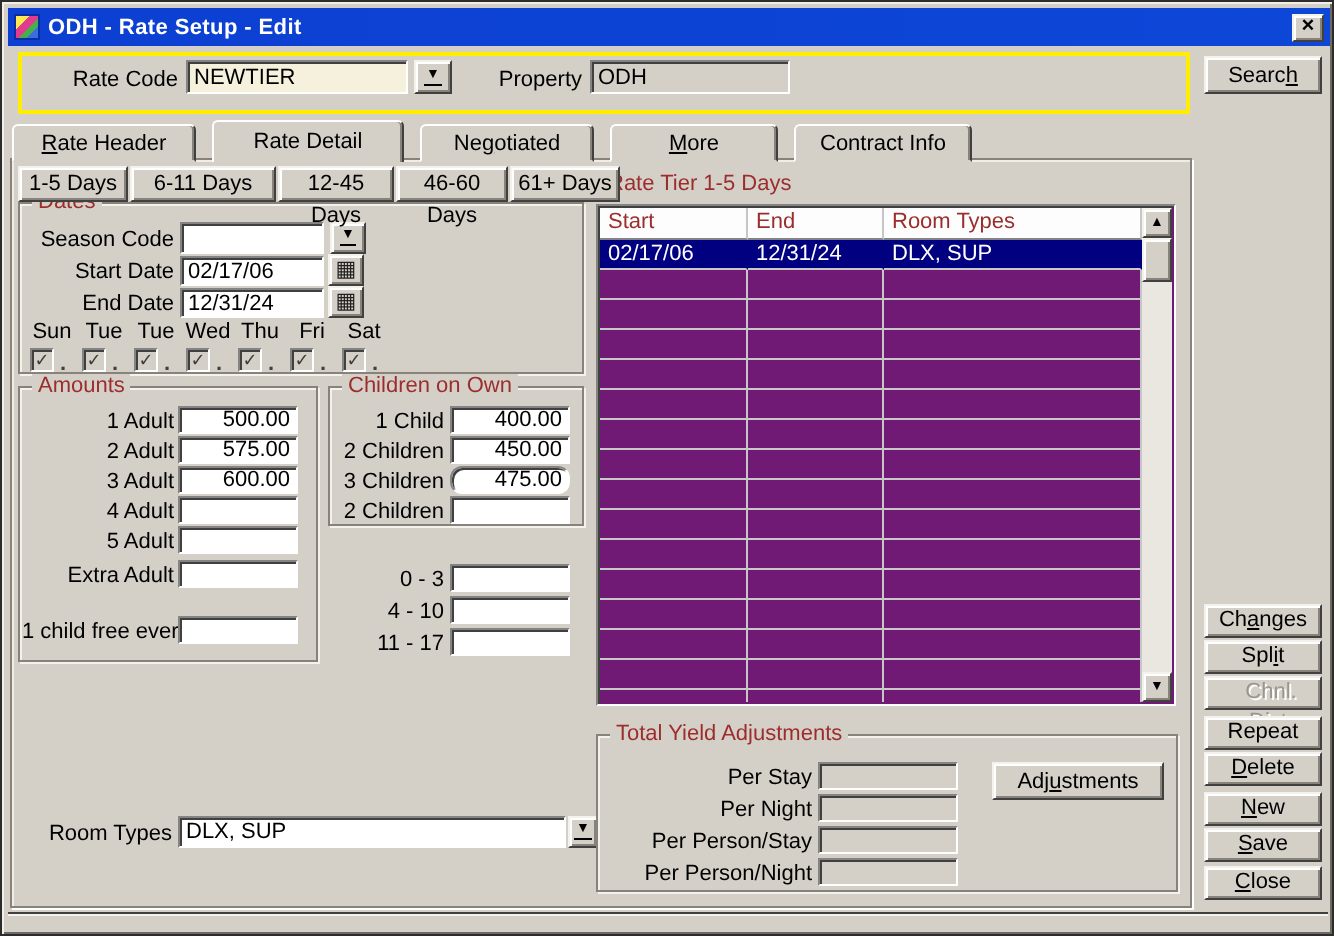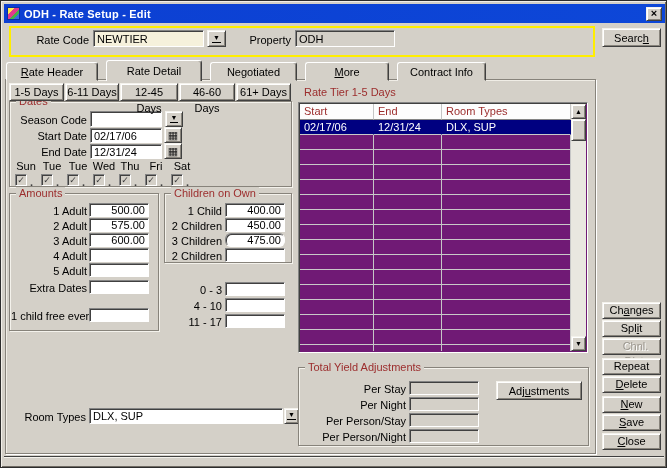--- a/index.html
+++ b/index.html
@@ -109,21 +109,21 @@
       <div class="tab" style="width: 92px;"><u>R</u>ate Header</div>
       <div class="tab active" style="width: 96px;">Rate Detail</div>
       <div class="tab" style="width: 87px;">Ne<u>g</u>otiated</div>
       <div class="tab" style="width: 84px;"><u>M</u>ore</div>
       <div class="tab" style="width: 89px;">Contract Info</div>
     </div>
 
   <div class="content-panel"></div>
   <div class="day-tabs" id="day-tabs">
       <div class="btn day-tab" style="width: 55px;">1-5 Days</div>
-      <div class="btn day-tab" style="width: 54px;">6-11 Days</div>
+      <div class="btn day-tab" style="width: 73px;">6-11 Days</div>
       <div class="btn day-tab" style="width: 58px;">12-45 Days</div>
       <div class="btn day-tab" style="width: 56px;">46-60 Days</div>
       <div class="btn day-tab" style="width: 55px;">61+ Days</div>
     </div>
 
   <div class="groupbox" style="left:8px;top:100px;width:283px;height:86px;">
     <span class="gb-title">Dates</span>
   </div>
   <span class="lbl" style="left:10px;top:113px;width:76px;">Season Code</span>
   <div class="fld sunken" style="left:89px;top:110px;width:72px;height:16px;"></div>
@@ -319,21 +319,21 @@
 <span class="lbl b" style="left: 10px; top: 204px; width: 76px;">1 Adult</span>
     <div class="fld sunken num" style="left: 88px; top: 202px; width: 60px; height: 14px;">500.00</div>
     <span class="lbl" style="left: 10px; top: 219px; width: 76px;">2 Adult</span>
     <div class="fld sunken num" style="left: 88px; top: 217px; width: 60px; height: 14px;">575.00</div>
     <span class="lbl" style="left: 10px; top: 234px; width: 76px;">3 Adult</span>
     <div class="fld sunken num" style="left: 88px; top: 232px; width: 60px; height: 14px;">600.00</div>
     <span class="lbl" style="left: 10px; top: 249px; width: 76px;">4 Adult</span>
     <div class="fld sunken num" style="left: 88px; top: 247px; width: 60px; height: 14px;"></div>
     <span class="lbl" style="left: 10px; top: 264px; width: 76px;">5 Adult</span>
     <div class="fld sunken num" style="left: 88px; top: 262px; width: 60px; height: 14px;"></div>
-    <span class="lbl" style="left: 10px; top: 281px; width: 76px;">Extra Dates</span>
+    <span class="lbl" style="left: 10px; top: 281px; width: 76px;">Extra Adult</span>
     <div class="fld sunken num" style="left: 88px; top: 279px; width: 60px; height: 14px;"></div>
     <span class="lbl" style="left: 163px; top: 204px; width: 58px;">1 Child</span>
     <div class="fld sunken num" style="left: 224px; top: 202px; width: 60px; height: 14px;">400.00</div>
     <span class="lbl" style="left: 163px; top: 219px; width: 58px;">2 Children</span>
     <div class="fld sunken num" style="left: 224px; top: 217px; width: 60px; height: 14px;">450.00</div>
     <span class="lbl" style="left: 163px; top: 234px; width: 58px;">3 Children</span>
     <div class="fld sunken num" style="left: 224px; top: 232px; width: 60px; height: 14px; border-radius: 6px;">475.00</div>
     <span class="lbl" style="left: 163px; top: 249px; width: 58px;">2 Children</span>
     <div class="fld sunken num" style="left: 224px; top: 247px; width: 60px; height: 14px;"></div>
     <span class="lbl" style="left: 163px; top: 283px; width: 58px;">0 - 3</span>

